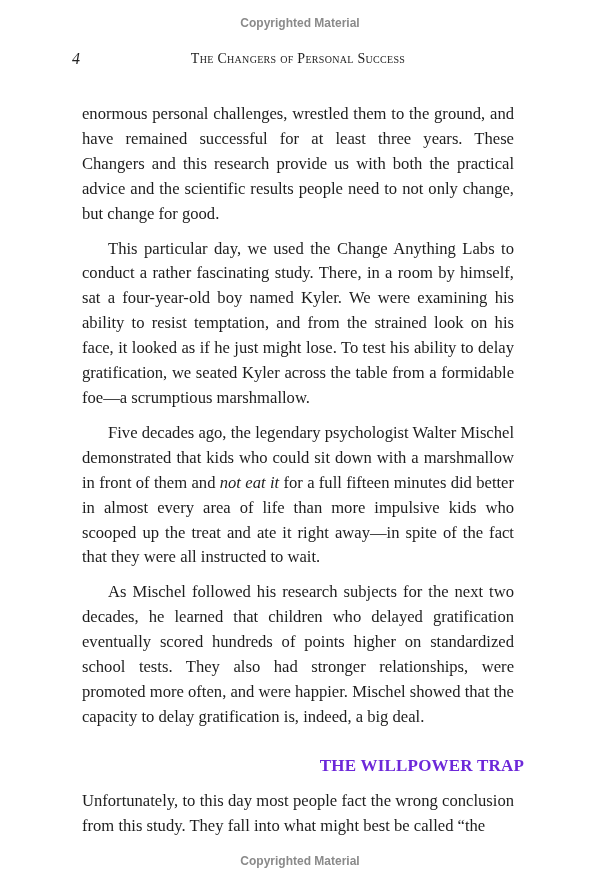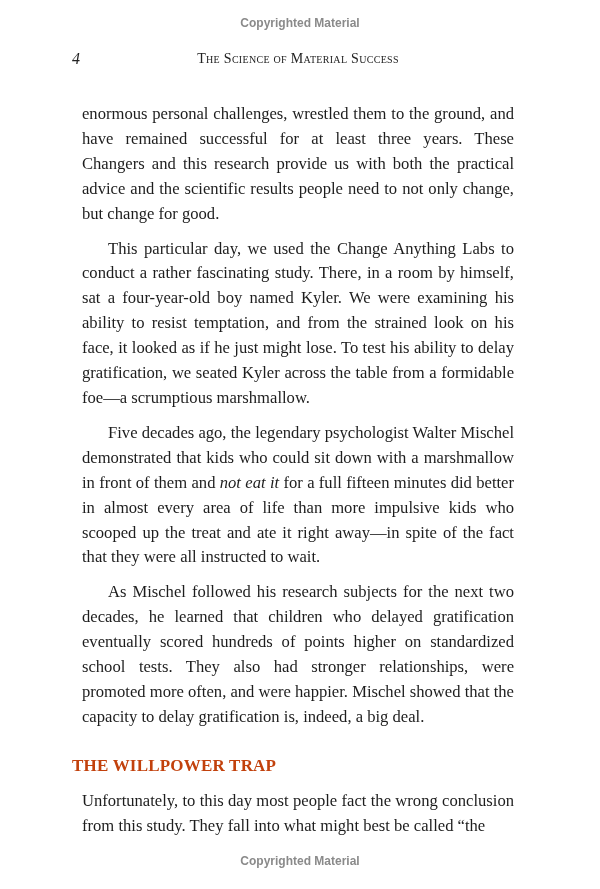--- a/index.html
+++ b/index.html
@@ -23,32 +23,32 @@
   .body-text {
     position: absolute; top: 92px; left: 72px; width: 452px;
     font-family: "Liberation Serif", serif; font-size: 16.6px; line-height: 24.9px;
     color: #1d1d1d; text-align: justify; hyphens: manual;
   }
   .body-text p { margin: 10px; }
   .body-text p.indent { text-indent: 26px; }
   .section-heading {
     margin: 24px 0 8px 0;
     font-family: "Liberation Serif", serif; font-weight: bold; font-size: 17px;
-    letter-spacing: 0.2px; color: #c2410c; text-align: left;
+    letter-spacing: 0.2px; color: #6d28d9; text-align: right;
   }
   em { font-style: italic; }
 </style>
 </head>
 <body>
 
 <div class="watermark wm-top">Copyrighted Material</div>
 
 <div class="running-head">
   <span class="page-num">4</span>
-  <span class="head-title">The Science of Material Success</span>
+  <span class="head-title">The Changers of Personal Success</span>
 </div>
 
 <div class="body-text">
   <p>enormous personal challenges, wrestled them to the ground, and have remained successful for at least three years. These Changers and this research provide us with both the practical advice and the scientific results people need to not only change, but change for good.</p>
   <p class="indent">This particular day, we used the Change Anything Labs to conduct a rather fascinating study. There, in a room by himself, sat a four-year-old boy named Kyler. We were examining his ability to resist temptation, and from the strained look on his face, it looked as if he just might lose. To test his ability to delay gratification, we seated Kyler across the table from a formidable foe—a scrumptious marshmallow.</p>
   <p class="indent"><span>Five decades ago, the legendary psychologist Walter Mischel demonstrated that kids who could sit down with a marshmallow in front of them and </span><em>not eat it</em><span> for a full fifteen minutes did better in almost every area of life than more impulsive kids who scooped up the treat and ate it right away—in spite of the fact that they were all instructed to wait.</span></p>
   <p class="indent">As Mischel followed his research subjects for the next two decades, he learned that children who delayed gratification eventu­ally scored hundreds of points higher on standardized school tests. They also had stronger relationships, were promoted more often, and were happier. Mischel showed that the capacity to delay gratifi­cation is, indeed, a big deal.</p>
   <h2 class="section-heading">THE WILLPOWER TRAP</h2>
   <p>Unfortunately, to this day most people fact the wrong conclu­sion from this study. They fall into what might best be called “the</p>
 </div>

